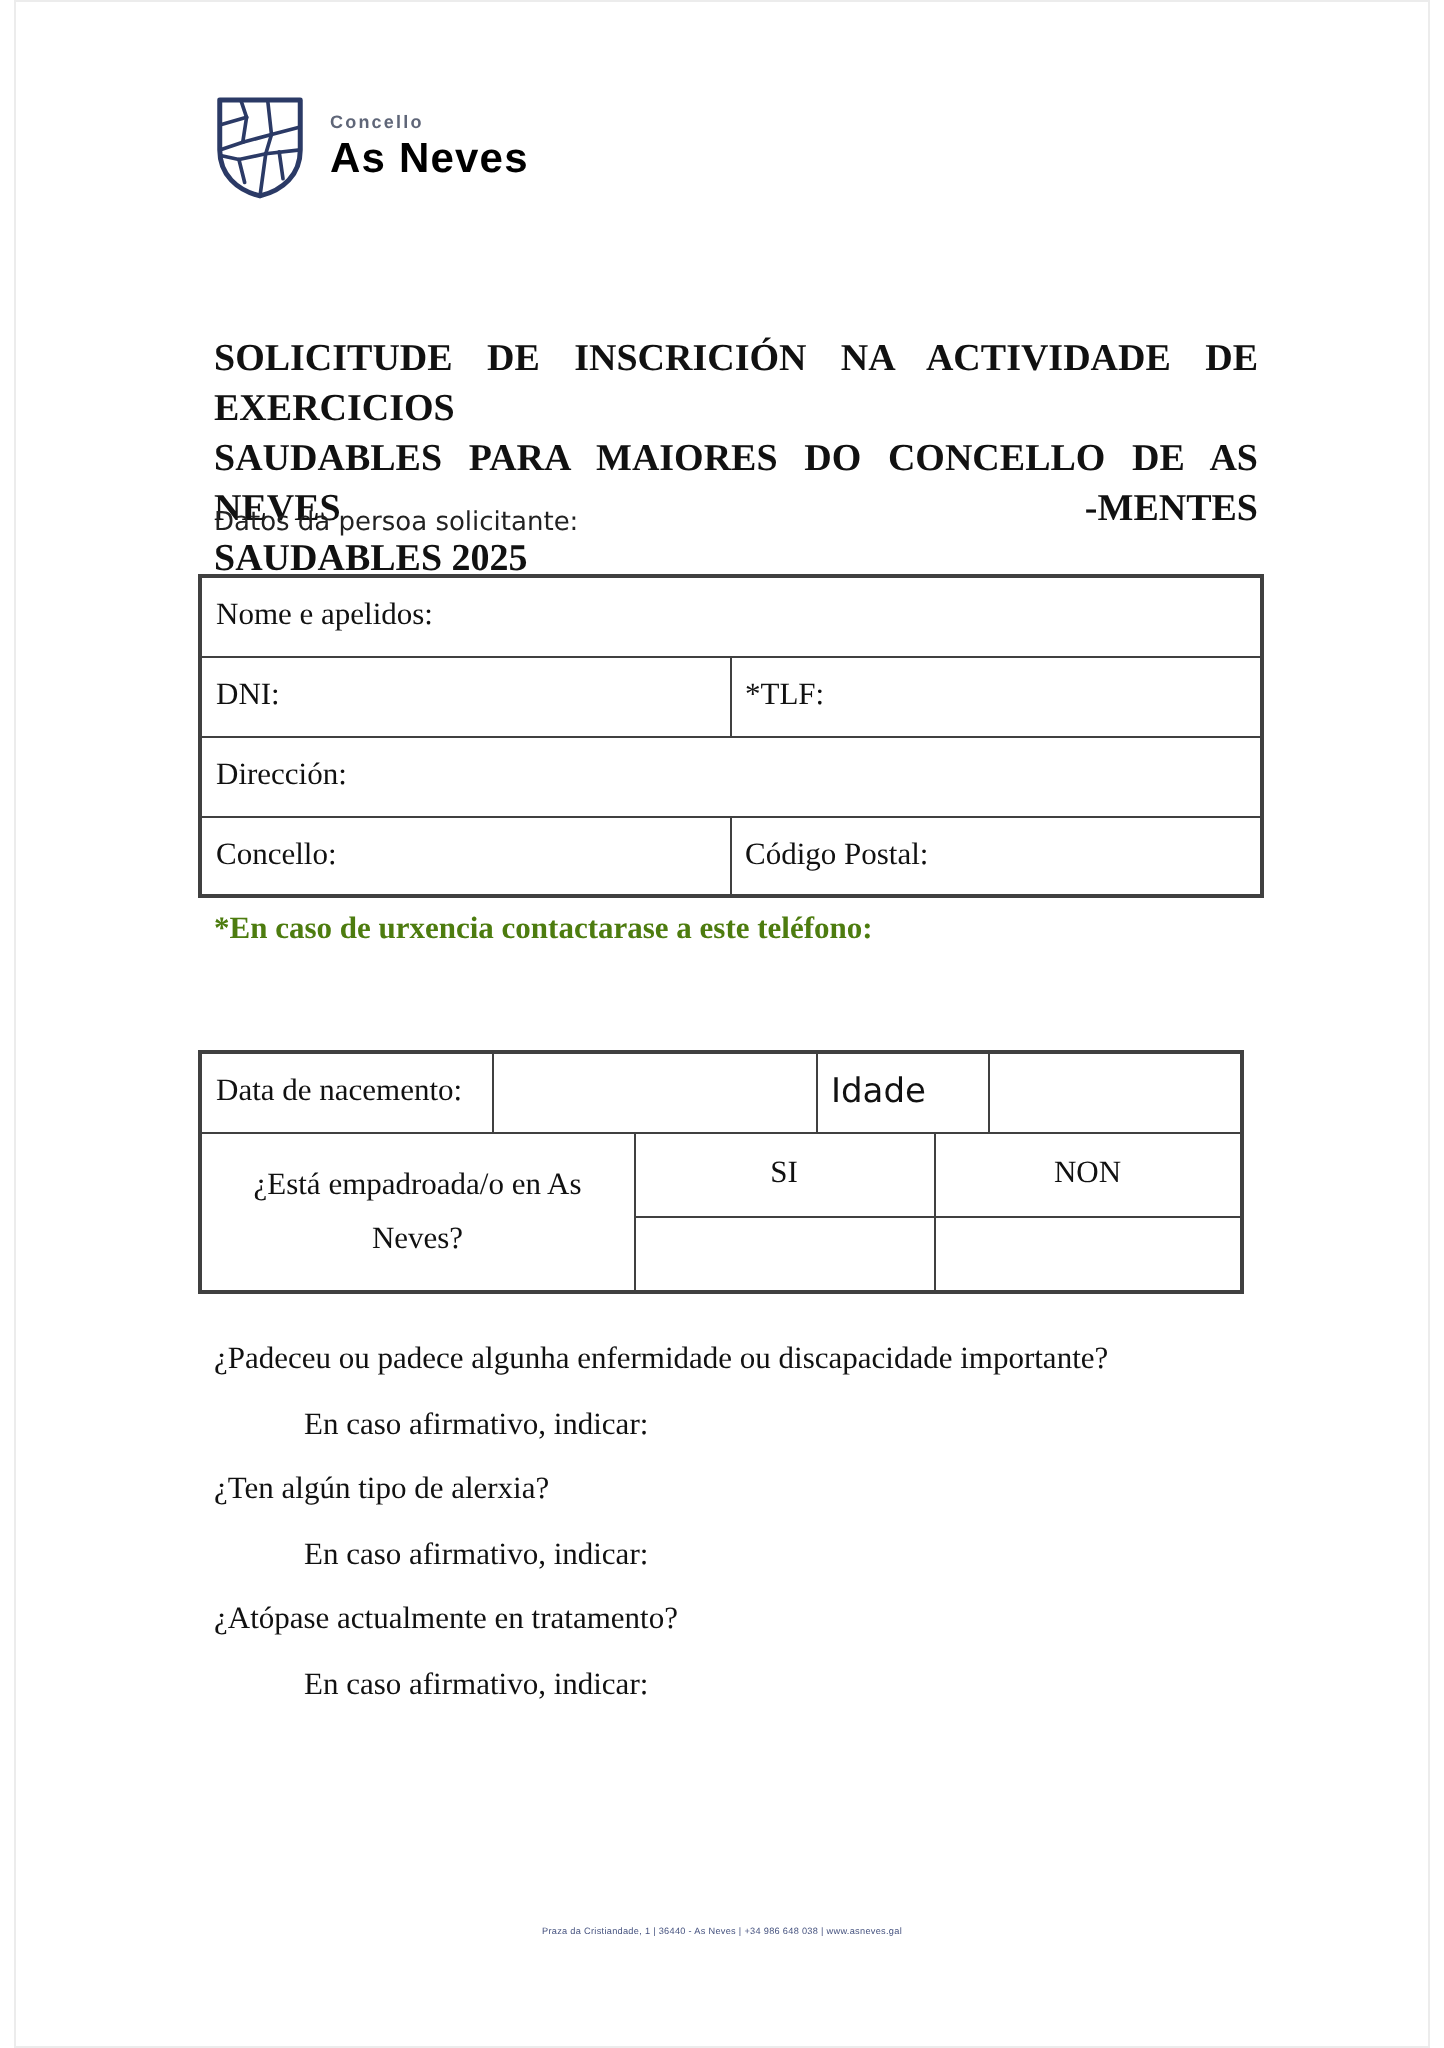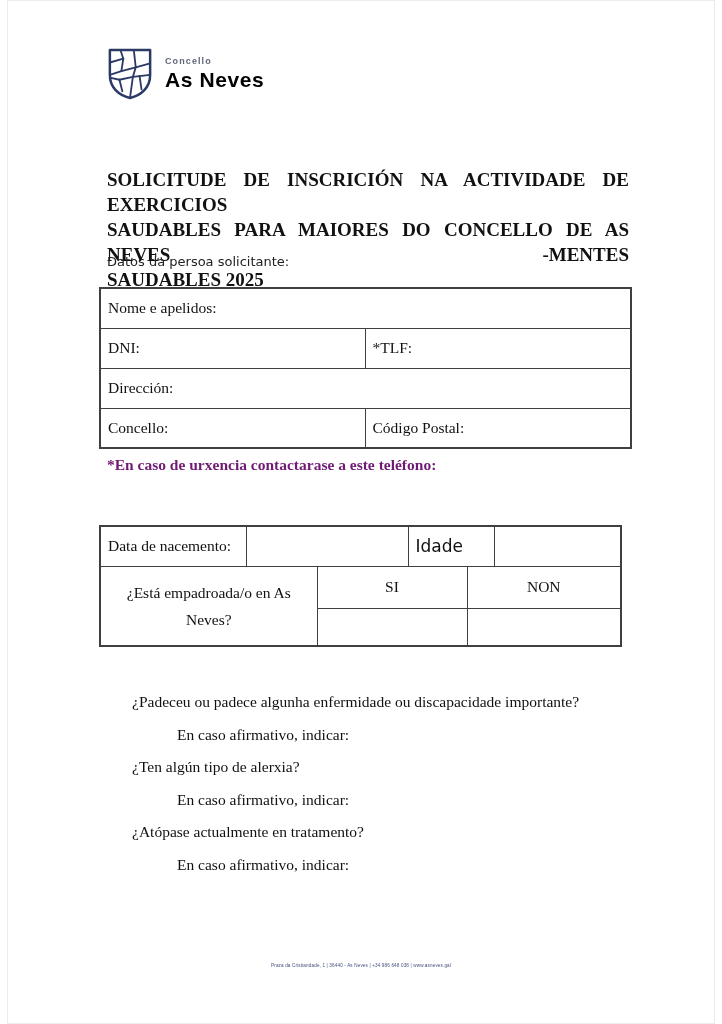--- a/index.html
+++ b/index.html
@@ -37,24 +37,24 @@
   .tbl2 { position:absolute; left:92px; top:525px; width:521px; border:2px solid #404040; }
   .tbl2 .r1 { height:40px; }
   .tbl2 .r2 { height:42px; }
   .tbl2 .r3 { height:38px; }
   .cell-center { text-align:center; padding:0; }
   .cell-idade { font-family:"DejaVu Sans", sans-serif; font-size:17px; }
   .cell-empadroada { text-align:center; padding:0 14px; line-height:27px; }
 
   
   .urgency-note { position:absolute; left:100px; top:456px;
-    font-weight:bold; font-size:15.5px; color:#701a75; }
+    font-weight:bold; font-size:15.5px; color:#4d7c0f; }
 
   
-  .questions { position:absolute; left:100px; top:692px; width:540px;margin-left:25px; }
+  .questions { position:absolute; left:100px; top:670px; width:540px; }
   .q-line { font-size:15.5px; line-height:20px; margin-bottom:12.5px; color:#111; }
   .q-followup { padding-left:45px; }
 
   
   .footer { position:absolute; left:0; top:963px; width:100%;
     text-align:center; font-family:"Liberation Sans", sans-serif;
     font-size:4.6px; color:#44517e; letter-spacing:0.15px; }
 </style>
 </head>
 <body>

